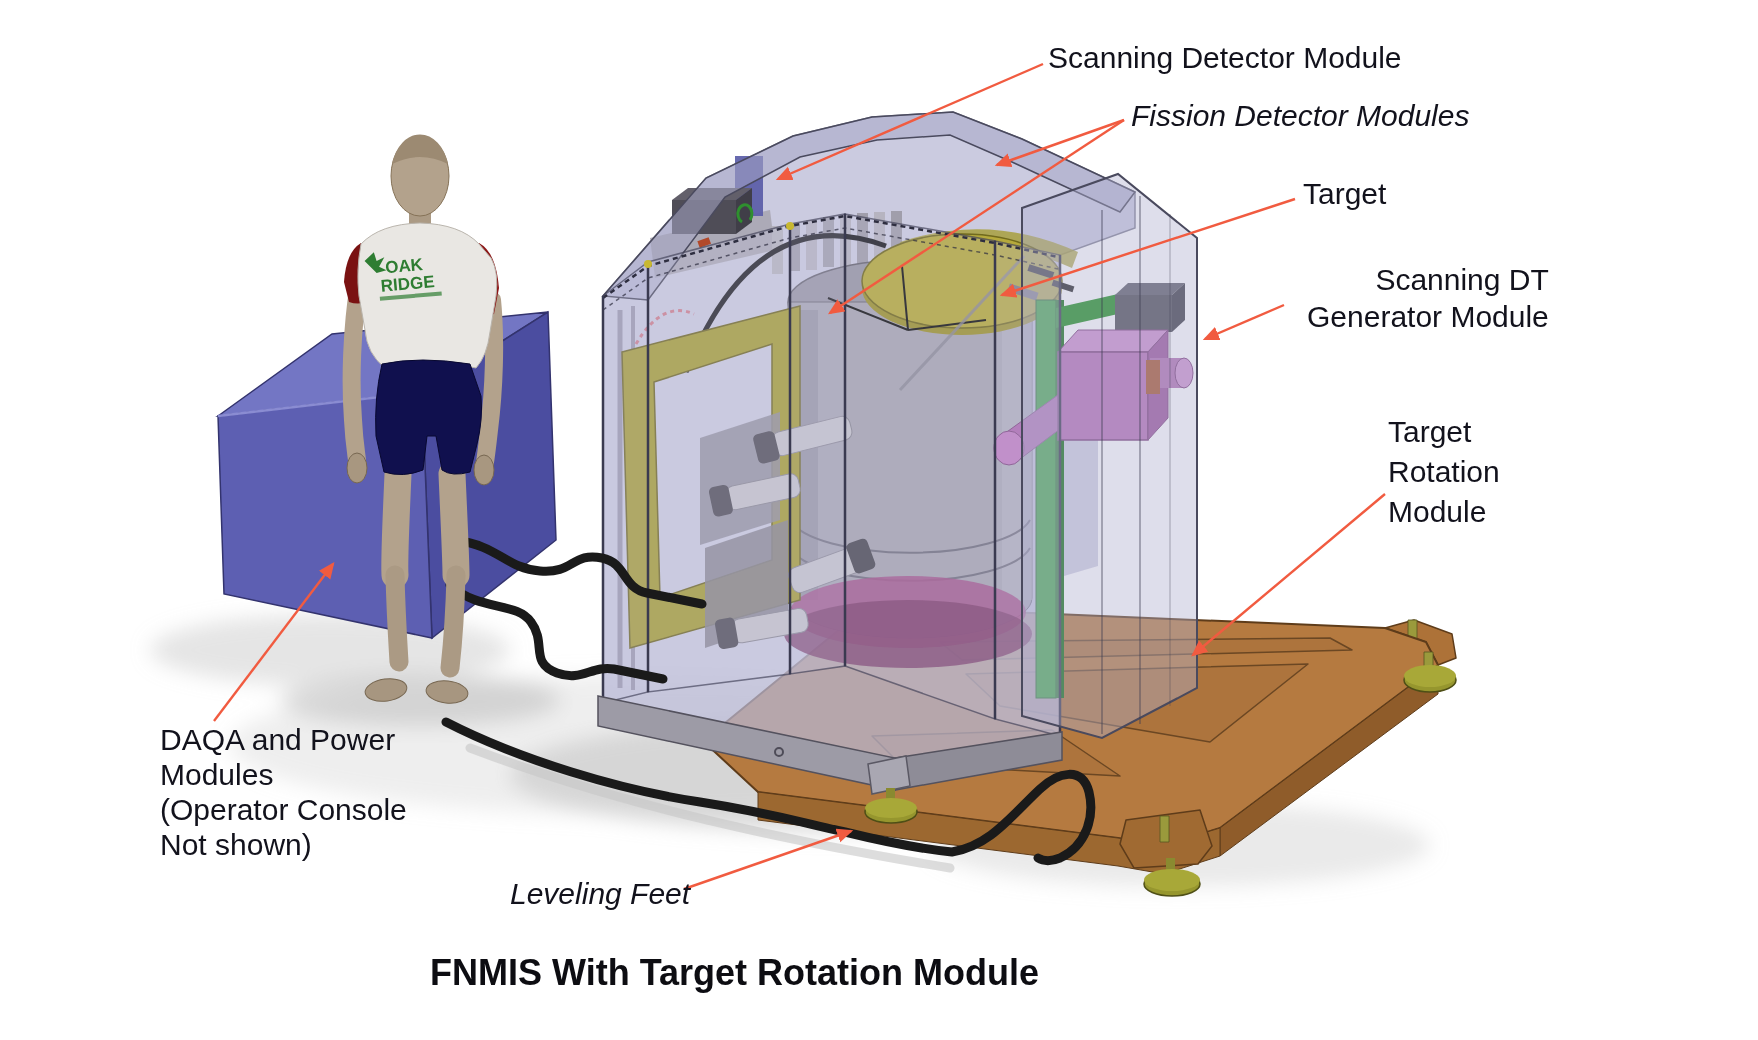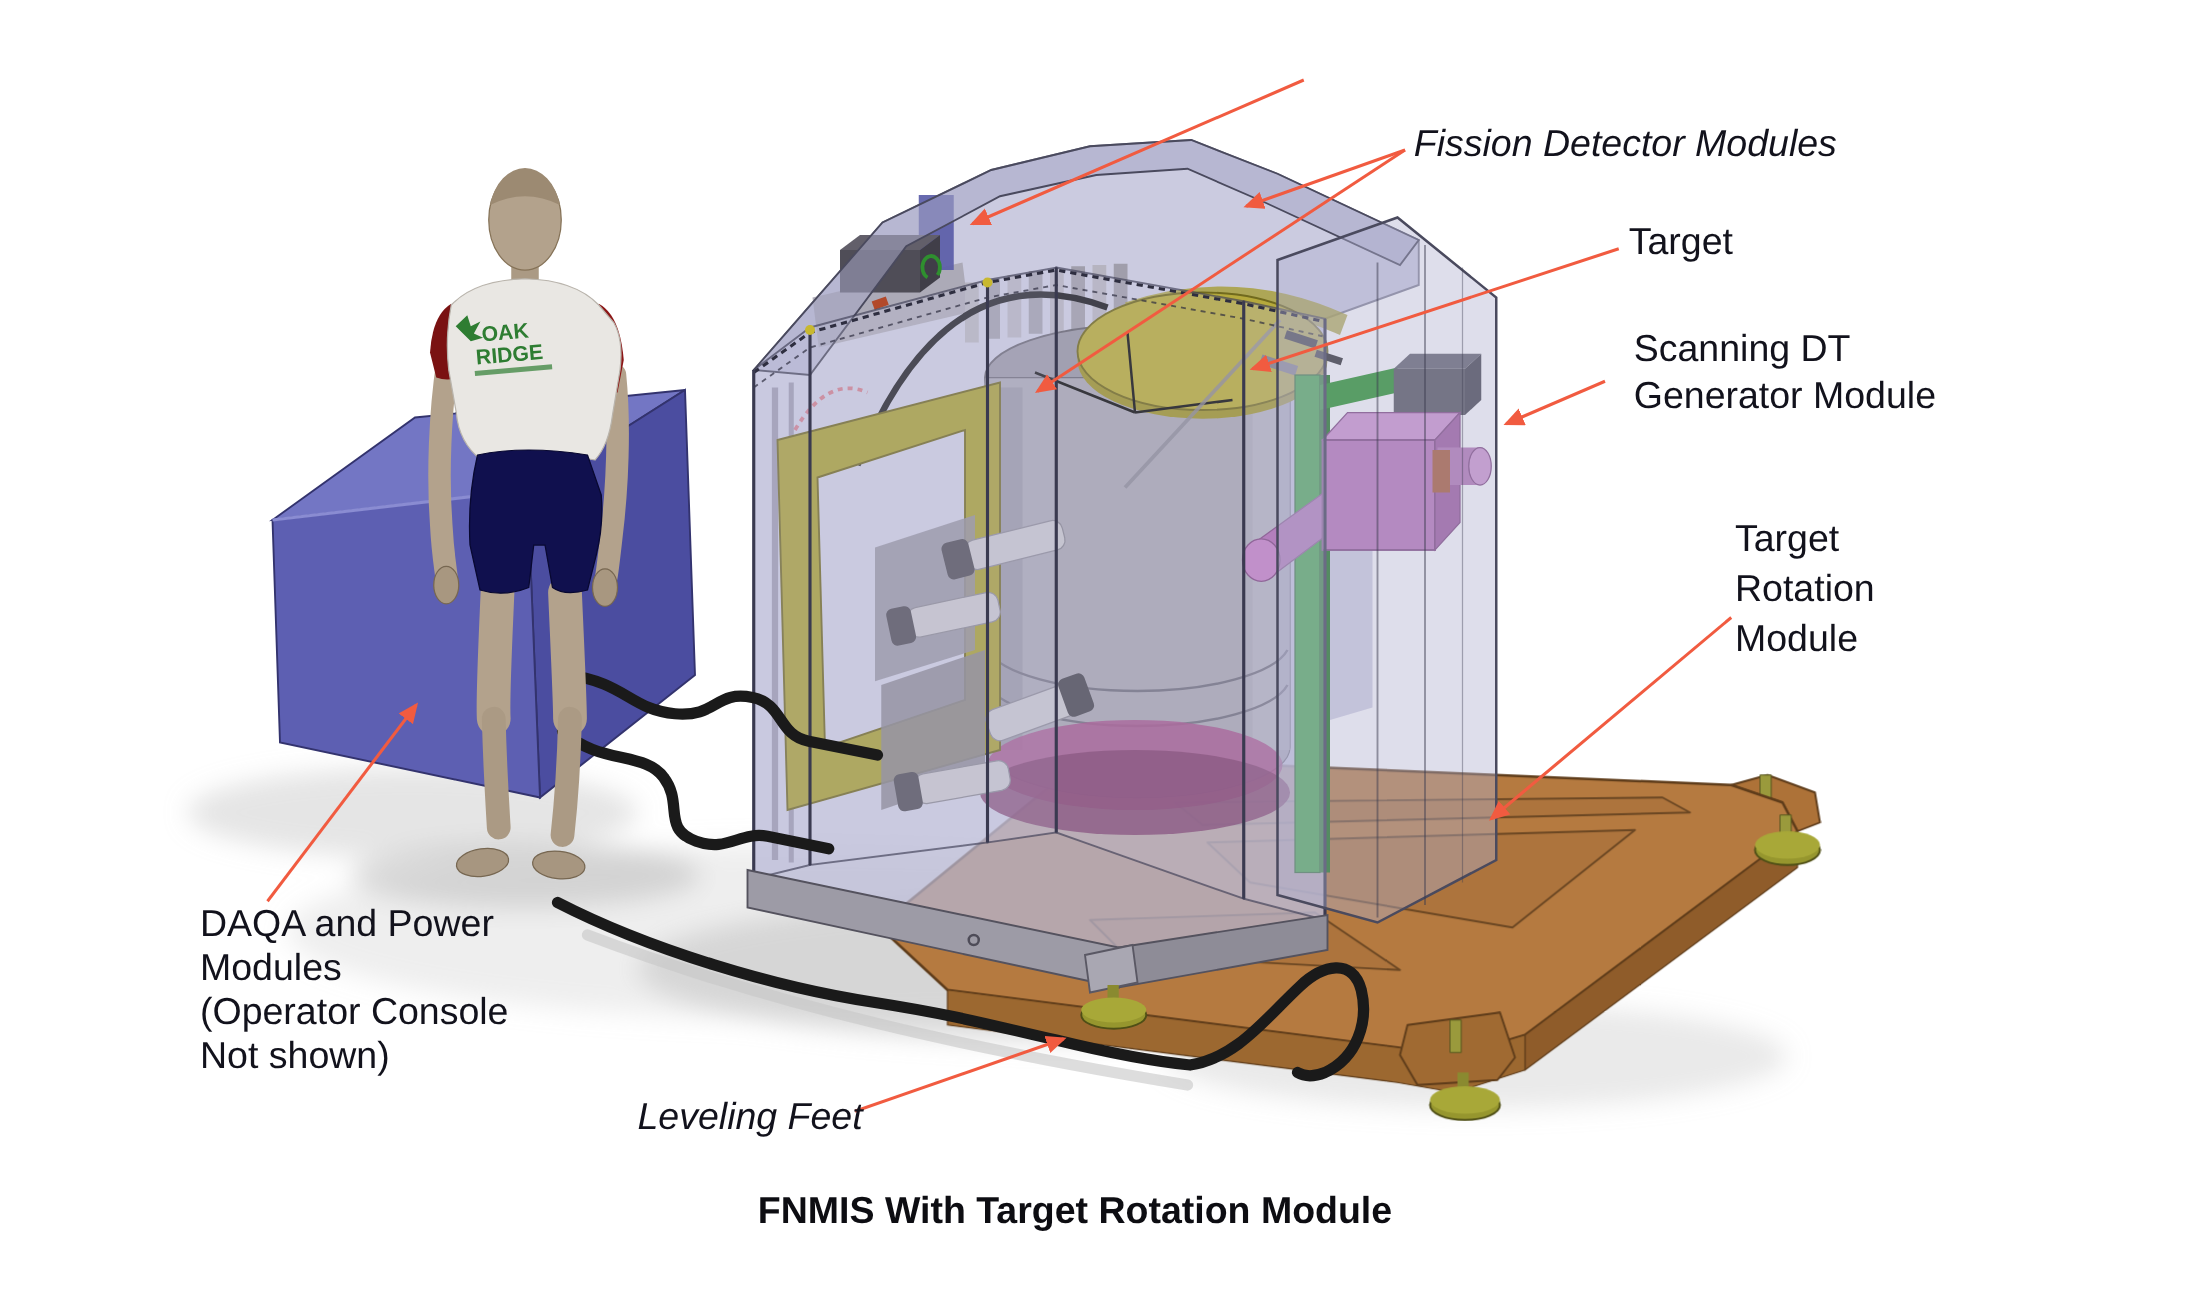--- a/index.html
+++ b/index.html
@@ -1,21 +1,21 @@
 <!DOCTYPE html>
 <html><head>
 <meta charset="utf-8">
 <style>
   html,body{margin:0;padding:0;background:#ffffff;}
   .stage{position:relative;width:1758px;height:1040px;background:#ffffff;overflow:hidden;
          font-family:"Liberation Sans", sans-serif;}
   .stage svg{position:absolute;left:0;top:0;}
   .lbl{position:absolute;color:#12121c;font-size:30px;line-height:36px;white-space:pre-line;}
-  .caption{position:absolute;left:430px;top:952px;width:860px;text-align:center;
-           color:#0d0d12;font-size:30px;font-weight:bold;}
+  .caption{position:absolute;left:430px;top:952px;width:860px;
+           color:#0d0d12;font-size:36px;font-weight:bold;}
 </style>
 </head>
 <body>
 
 <div class="stage">
 <svg width="1758" height="1040" viewBox="0 0 1758 1040">
   <defs>
     <marker id="ah" markerWidth="7.5" markerHeight="6.5" refX="5.8" refY="3" orient="auto" markerUnits="strokeWidth">
       <path d="M0,0 L6.8,3 L0,6 Z" fill="#f15b40"></path>
     </marker>
@@ -238,23 +238,24 @@
     <line x1="1124" y1="120" x2="997" y2="165" marker-end="url(#ah)" stroke="#f15b40"></line>
     <line x1="1124" y1="120" x2="830" y2="313" marker-end="url(#ah)" stroke="#f15b40"></line>
     <line x1="1295" y1="199" x2="1002" y2="295" marker-end="url(#ah)" stroke="#f15b40"></line>
     <line x1="1284" y1="305" x2="1205" y2="339" marker-end="url(#ah)" stroke="#f15b40"></line>
     <line x1="1385" y1="494" x2="1193" y2="655" marker-end="url(#ah)" stroke="#f15b40"></line>
     <line x1="214" y1="721" x2="333" y2="564" marker-end="url(#ah)" stroke="#f15b40"></line>
     <line x1="684" y1="889" x2="851" y2="831" marker-end="url(#ah)" stroke="#f15b40"></line>
   </g>
 </svg>
 
+<div class="lbl" style="left:1048px;top:40px;">Scanning Detector Module</div>
 <div class="lbl" style="left:1131px;top:98px;font-style:italic;">Fission Detector Modules</div>
 <div class="lbl" style="left:1303px;top:176px;">Target</div>
-<div class="lbl" style="left:1307px;top:261px;line-height:37px;">Scanning DT
+<div class="lbl" style="left:1307px;top:261px;line-height:37px;text-align:right;">Scanning DT
 Generator Module</div>
 <div class="lbl" style="left:1388px;top:412px;line-height:40px;">Target
 Rotation
 Module</div>
 <div class="lbl" style="left:160px;top:722px;line-height:35px;">DAQA and Power
 Modules
 (Operator Console
 Not shown)</div>
 <div class="lbl" style="left:510px;top:876px;font-style:italic;">Leveling Feet</div>
 <div class="caption">FNMIS With Target Rotation Module</div>

